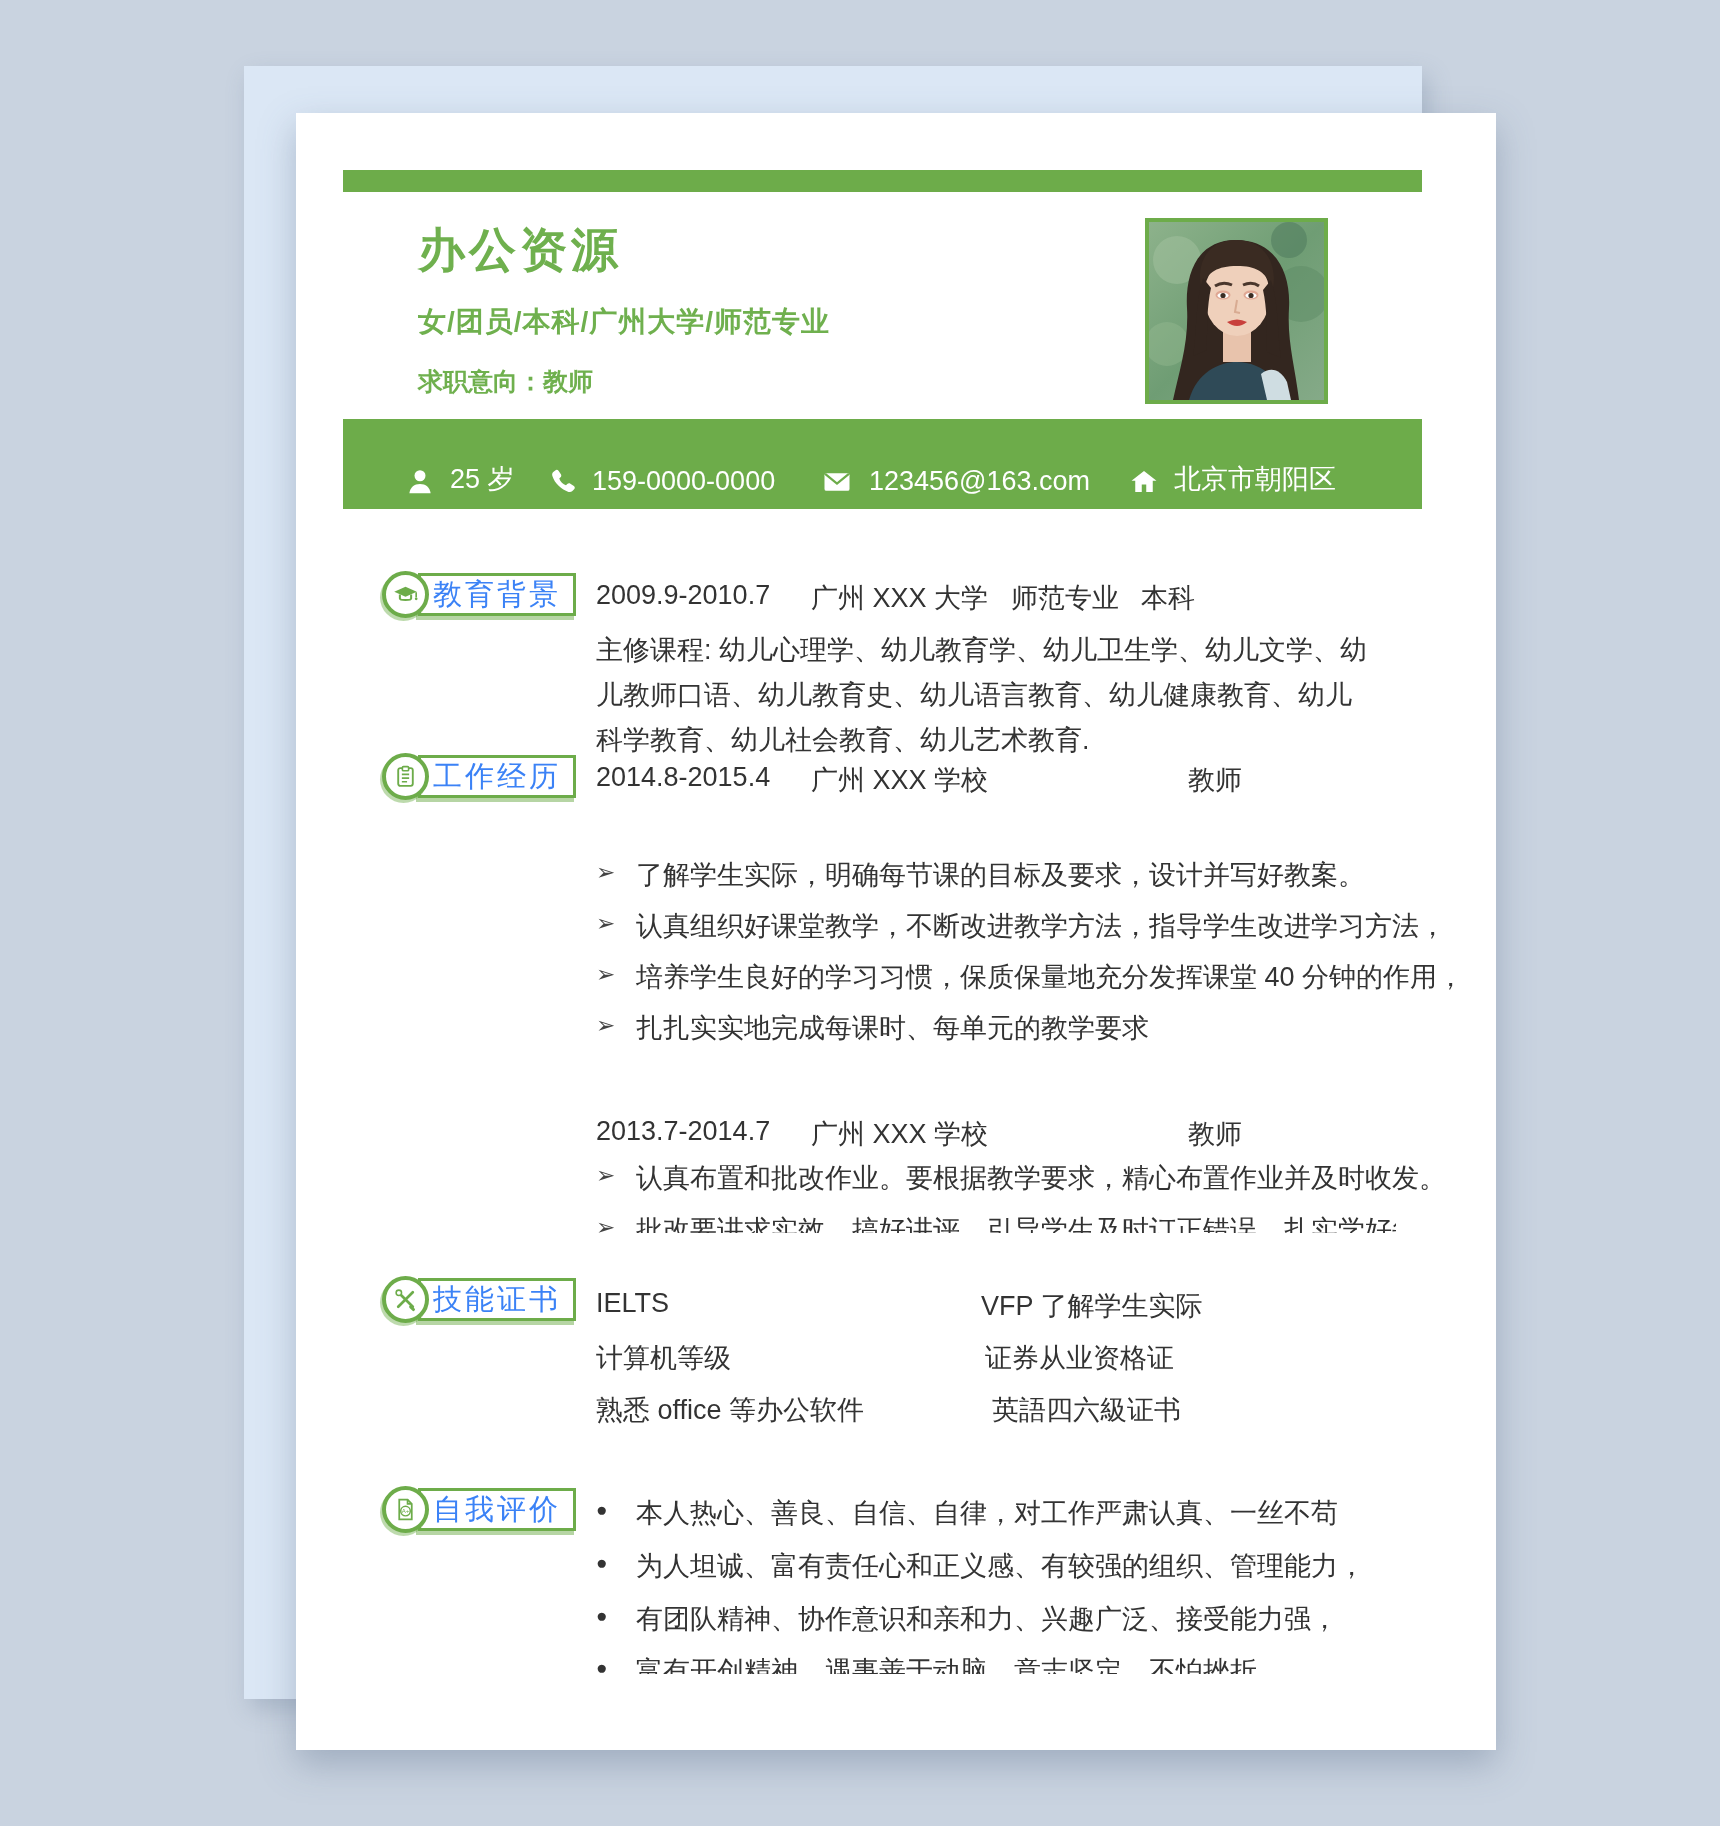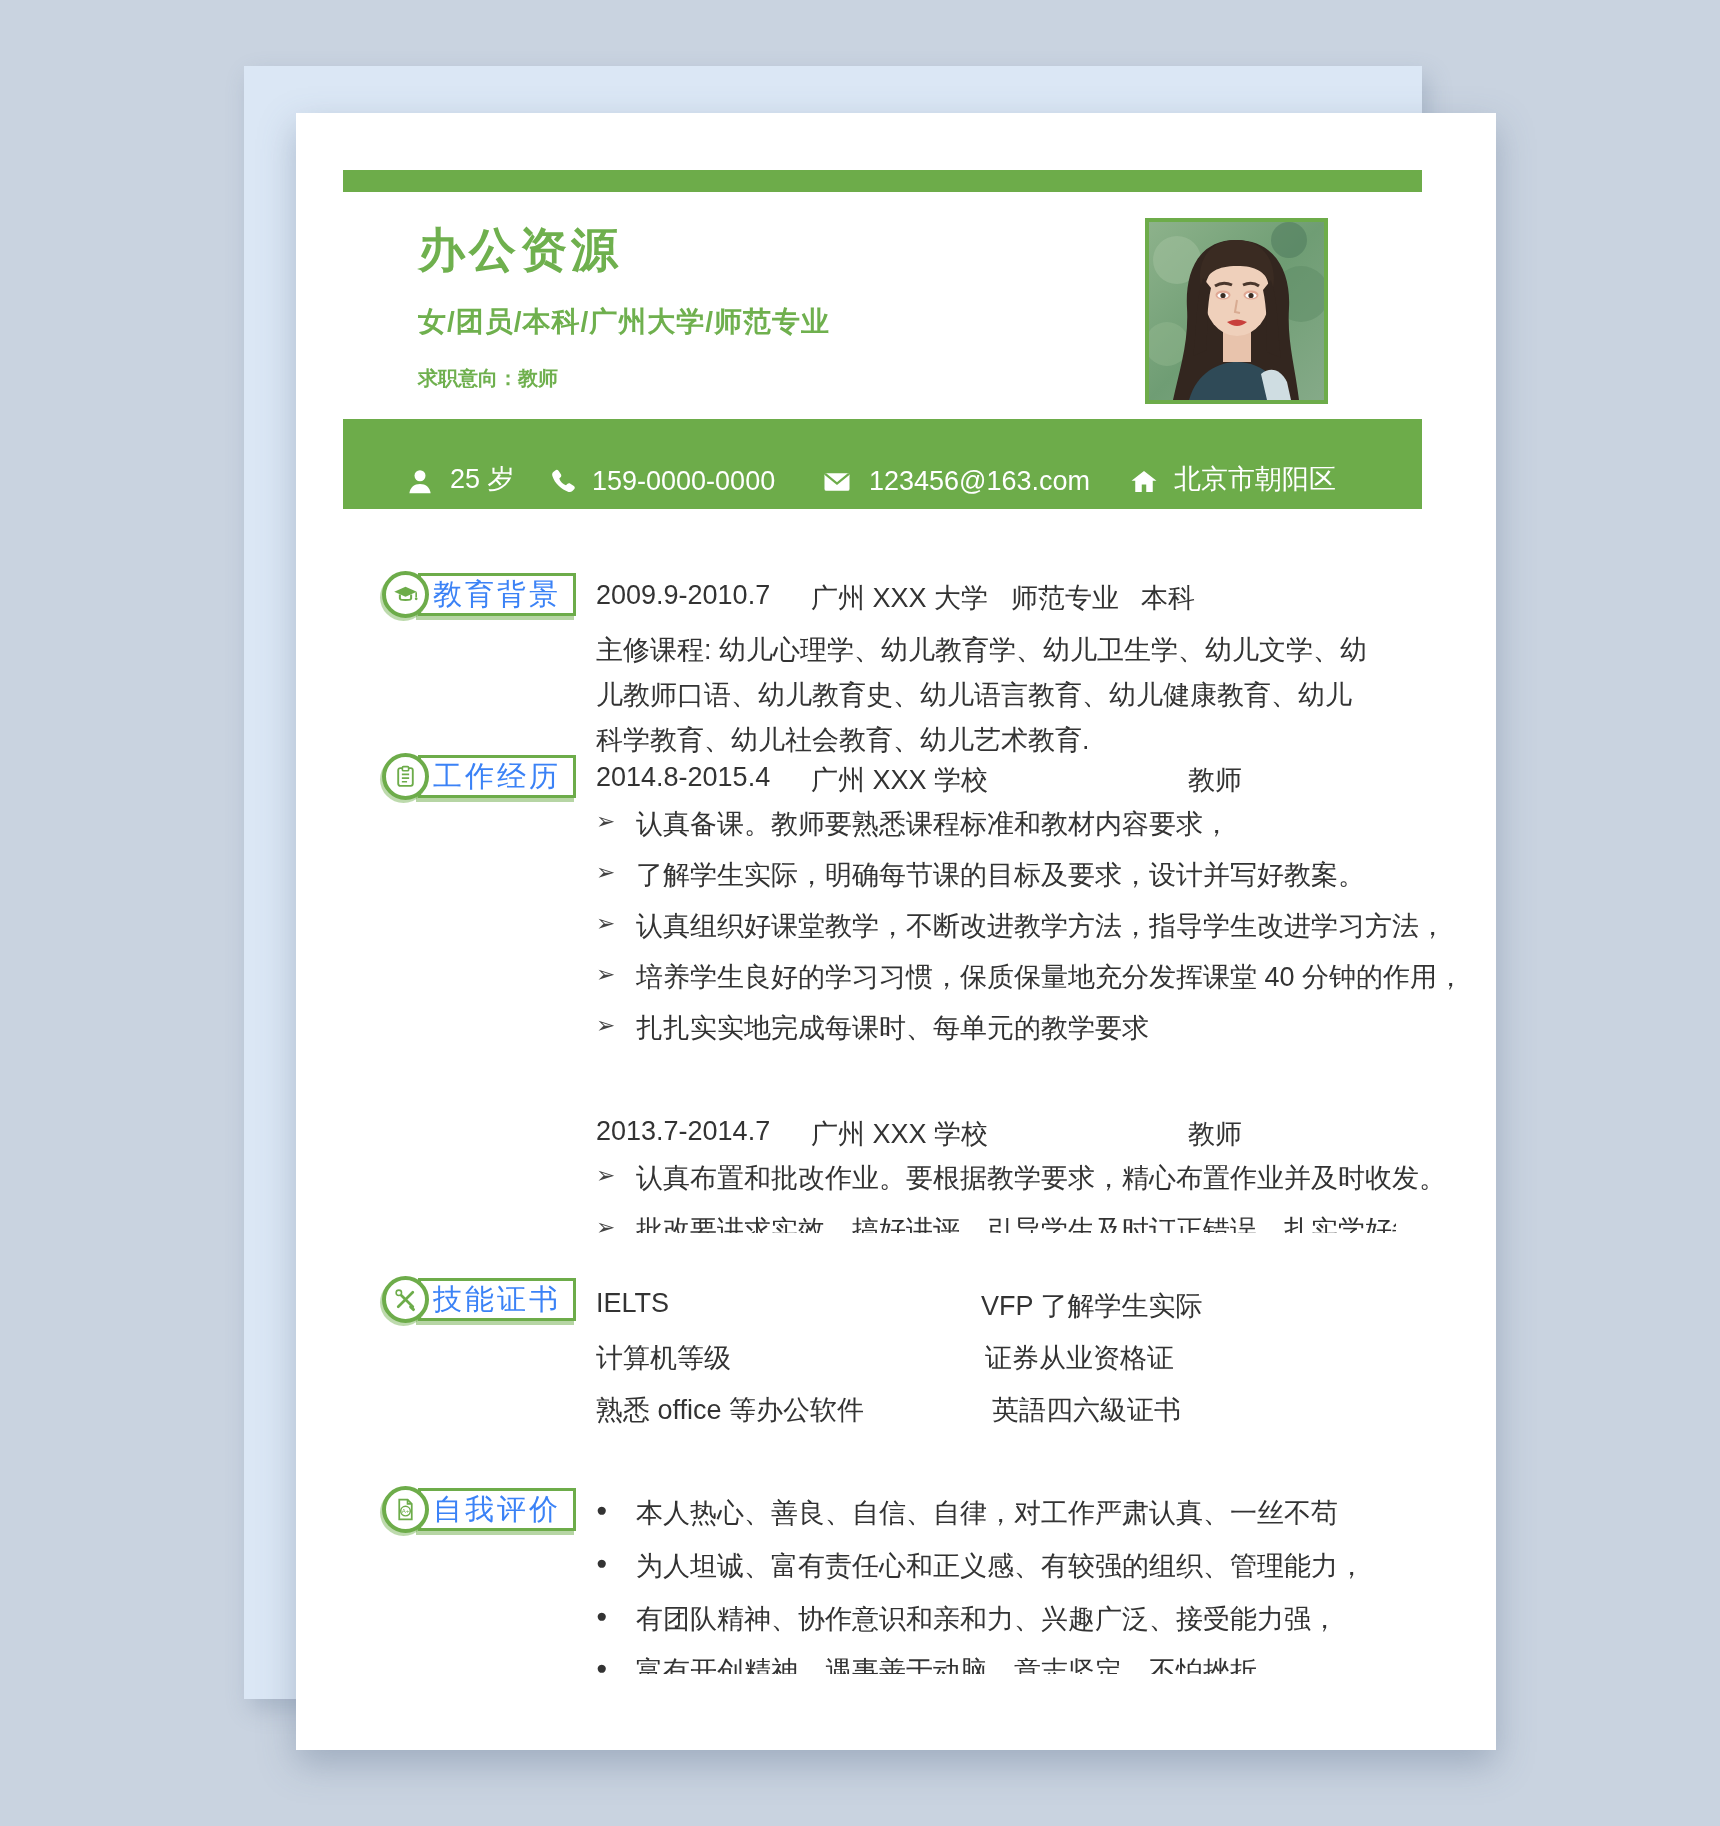--- a/index.html
+++ b/index.html
@@ -16,21 +16,21 @@
   .page{
     position:absolute;left:296px;top:113px;width:1177px;height:1637px;
     background:#ffffff;box-shadow:0 14px 34px rgba(80,100,130,.35);
     overflow:hidden;
     padding-left:23px;
   }
   .topbar{position:absolute;left:47px;top:57px;width:1079px;height:22px;background:#6dac4a;}
 
   .title{position:absolute;left:122px;top:106px;font-size:47px;font-weight:bold;color:#6fb04e;letter-spacing:4px;white-space:nowrap;}
   .subtitle{position:absolute;left:122px;top:190px;font-size:28px;font-weight:bold;color:#6fb04e;letter-spacing:1px;white-space:nowrap;}
-  .intent{position:absolute;left:122px;top:252px;font-size:20px;font-weight:bold;color:#6fb04e;white-space:nowrap;}
+  .intent{position:absolute;left:122px;top:252px;font-size:25px;font-weight:bold;color:#6fb04e;white-space:nowrap;}
 
   .photo{position:absolute;left:849px;top:105px;width:175px;height:178px;border:4px solid #6dac4a;background:#7fa87c;}
   .photo svg{display:block;}
 
   .contactbar{position:absolute;left:47px;top:306px;width:1079px;height:90px;background:#6dac4a;}
   .citem{position:absolute;top:0;height:78px;display:flex;align-items:flex-end;gap:15px;color:#fff;font-size:27px;white-space:nowrap;}
   .citem svg{display:block;}
   .ci-1{left:62px}.ci-2{left:204px}.ci-3{left:477px}.ci-4{left:786px}
 
   .sec-head{position:absolute;left:86px;height:52px;width:260px;}
@@ -160,23 +160,20 @@
         <path d="M8.5 10 h7 M8.5 13.5 h7 M8.5 17 h5" stroke="#6dac4a" stroke-width="1.6"></path>
       </svg>
     </div>
     <div class="sec-pill">工作经历</div>
   </div>
 
   <div class="t" style="left:300px;top:649px;">2014.8-2015.4</div>
   <div class="t" style="left:515px;top:649px;">广州 XXX 学校</div>
   <div class="t" style="left:892px;top:649px;">教师</div>
 
-  <div class="bullet-row" style="top:693px;">
-    <span class="glyph">➢</span><span class="btxt">认真备课。教师要熟悉课程标准和教材内容要求，</span>
-  </div>
   <div class="bullet-row" style="top:744px;">
     <span class="glyph">➢</span><span class="btxt">了解学生实际，明确每节课的目标及要求，设计并写好教案。</span>
   </div>
   <div class="bullet-row" style="top:795px;">
     <span class="glyph">➢</span><span class="btxt">认真组织好课堂教学，不断改进教学方法，指导学生改进学习方法，</span>
   </div>
   <div class="bullet-row" style="top:846px;">
     <span class="glyph">➢</span><span class="btxt">培养学生良好的学习习惯，保质保量地充分发挥课堂 40 分钟的作用，</span>
   </div>
   <div class="bullet-row" style="top:897px;">

